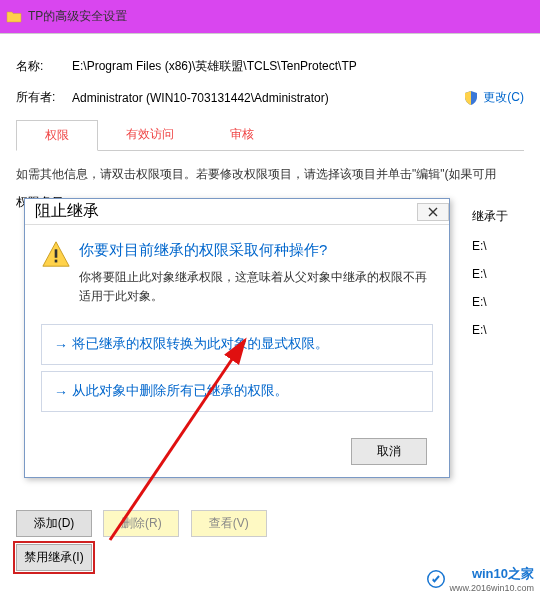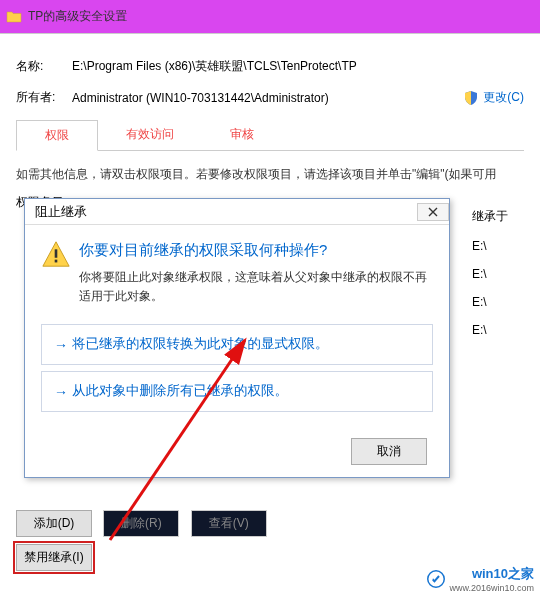--- a/index.html
+++ b/index.html
@@ -44,34 +44,34 @@
     display:inline-block;
     min-width:76px;
     padding:4px 4px;
     background:#e1e1e1;
     border:1px solid #aaa;
     text-align:center;
     margin-right:8px;
     cursor:pointer;
     font-size:12px;
   }
-  .btn.disabled { color:#888; border-color:#ccc; background:#0f172a; cursor:default;}
+  .btn.disabled { color:#888; border-color:#ccc; background:#fef9c3; cursor:default;}
   .btn.highlight { outline:2px solid #d02020; outline-offset:1px; }
   
   .dialog {
     position:absolute;
     left:24px; top:198px;
     width:426px;
     background:#fff;
     border:1px solid #7a99c5;
     box-shadow:2px 2px 6px rgba(0,0,0,0.25);
   }
   .dlg-title {
     height:26px; display:flex; align-items:center; justify-content:space-between;
-    padding:0 0 0 10px; font-size:13px; background:#fff; border-bottom:1px solid #ddd;
+    padding:0 0 0 10px; font-size:16px; background:#fff; border-bottom:1px solid #ddd;
   }
   .dlg-close { width:32px;height:18px;display:flex;align-items:center;justify-content:center;border:1px solid #ccc;background:#f5f5f5;cursor:pointer;}
   .dlg-body { padding:14px 16px 12px 16px; }
   .dlg-row { display:flex; }
   .dlg-icon { width:38px; flex:0 0 38px; }
   .dlg-msg { flex:1; }
   .dlg-main { color:#0066cc; font-size:15px; line-height:1.4; margin-bottom:8px; }
   .dlg-sub { color:#333; font-size:12px; line-height:1.6; margin-bottom:12px;}
   .option {
     border:1px solid #cfd7e6;

